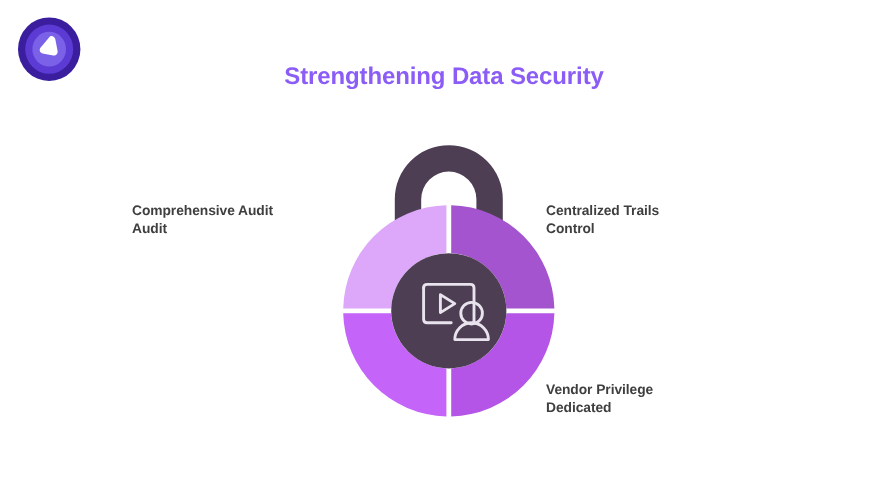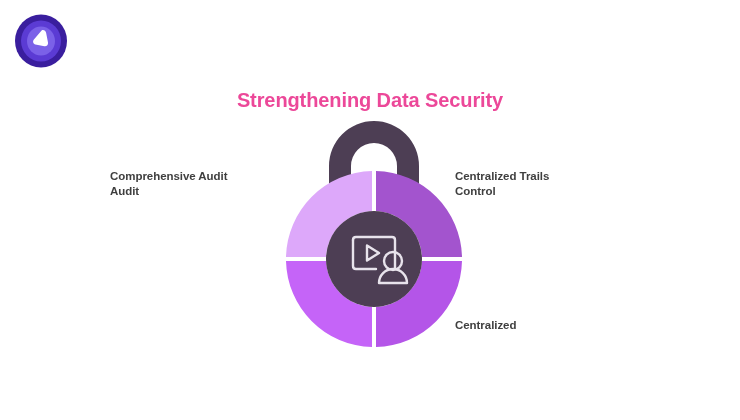--- a/index.html
+++ b/index.html
@@ -99,21 +99,21 @@
 
   <div id="logo">
     <svg viewBox="0 0 54 54" width="54" height="54" aria-hidden="true">
       <ellipse cx="27" cy="27" rx="26" ry="26.5" fill="#3A1E9E"></ellipse>
       <ellipse cx="27" cy="27" rx="20" ry="20.5" fill="#5B3BD4"></ellipse>
       <ellipse cx="27" cy="27" rx="14" ry="14.5" fill="#7B61E8"></ellipse>
       <path d="M27.6 16.4c1.9-1.0 4.1 0.3 4.5 2.4l1.9 9.8c0.4 2.2-1.5 4.1-3.6 3.7l-9.0-1.8c-2.1-0.4-3.0-3.0-1.7-4.7z" fill="#FFFFFF"></path>
     </svg>
   </div>
 
-  <div id="title" style="color: #ec4899; margin-top: 36px;">Strengthening Data Security</div>
+  <div id="title" style="color: #8b5cf6;">Strengthening Data Security</div>
 
   <div id="lock">
     <svg viewBox="0 0 224 268" width="224" height="268" aria-hidden="true">
 
       <path d="M67 110 L67 74 A45 45 0 0 1 157 74 L157 110 L135 110 L135 74 A23 23 0 0 0 89 74 L89 110 Z" fill="#4D3E54"></path>
 
       <g>
 
         <path d="M110 79 A88 88 0 0 0 24 165 L64 165 A48 48 0 0 1 110 119 Z" fill="#DDA8FA"></path>
 
@@ -141,16 +141,17 @@
     <span class="ln">Audit</span>
   </div>
 
   <div class="label" id="label-tr">
     <span class="ln">Centralized Trails</span>
     <span class="ln">Control</span>
   </div>
 
 
   <div class="label" id="label-br">
-    <span class="ln">Centralized</span>
+    <span class="ln">Vendor Privilege</span>
+    <span class="ln">Dedicated</span>
   </div>
 
 </div>
 
 </body></html>

